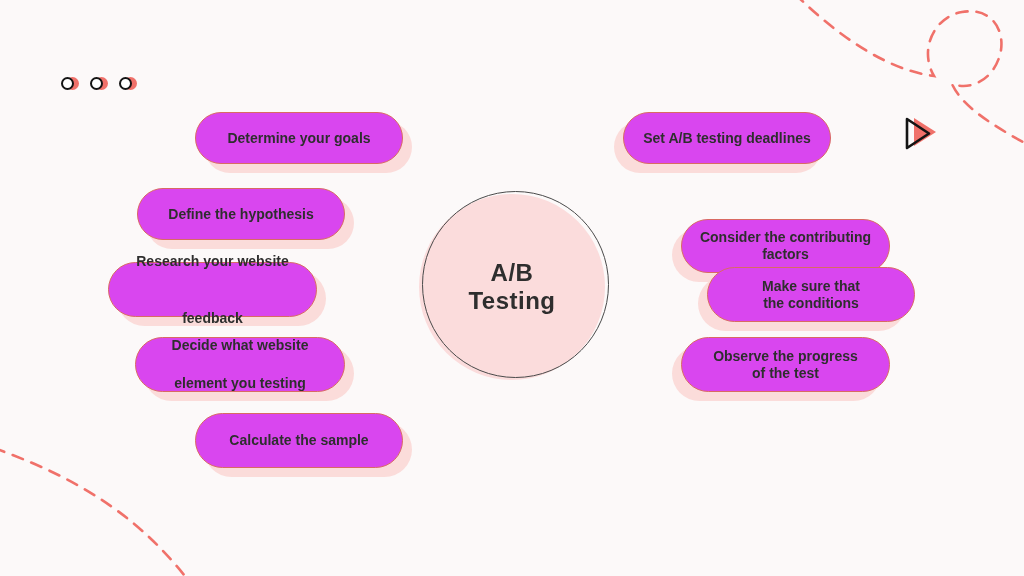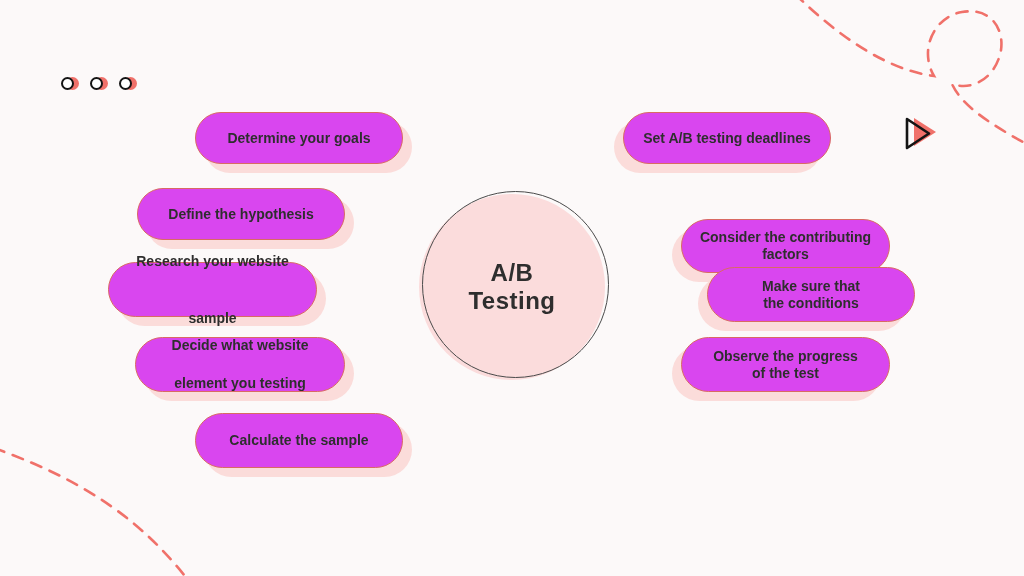--- a/index.html
+++ b/index.html
@@ -147,21 +147,21 @@
   <div class="pill shadow-right" style="left:195px; top:112px; width:208px; height:52px;">
     <span>Determine your goals</span>
 
   </div>
   <div class="pill shadow-right" style="left:137px; top:188px; width:208px; height:52px;">
     <span>Define the hypothesis</span>
 
   </div>
   <div class="pill shadow-right" style="left:108px; top:262px; width:209px; height:55px;gap:40px;">
     <span>Research your website</span>
-    <span>sample</span>
+    <span>feedback</span>
   </div>
   <div class="pill shadow-right" style="left:135px; top:337px; width:210px; height:55px;gap:21px;">
     <span>Decide what website</span>
     <span>element you testing</span>
   </div>
   <div class="pill shadow-right" style="left:195px; top:413px; width:208px; height:55px;">
     <span>Calculate the sample</span>
 
   </div>
 

